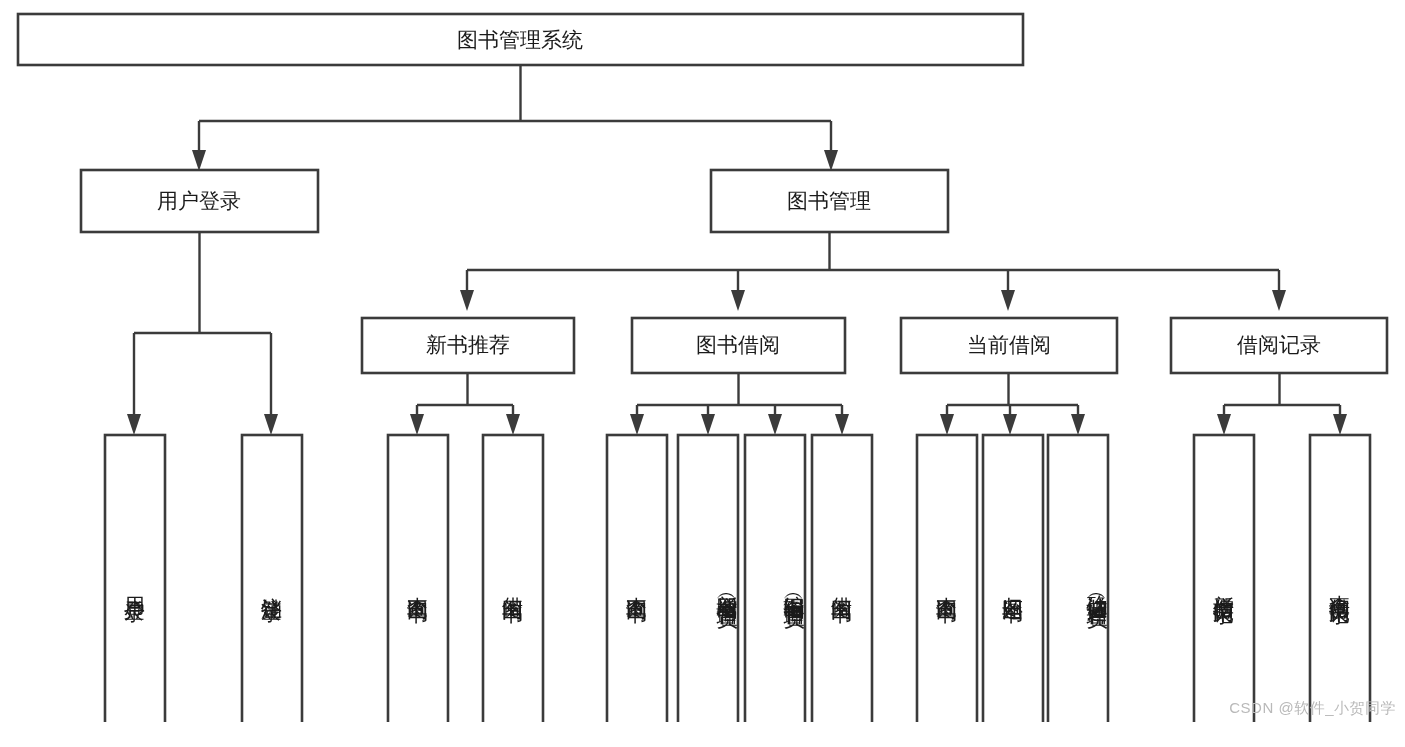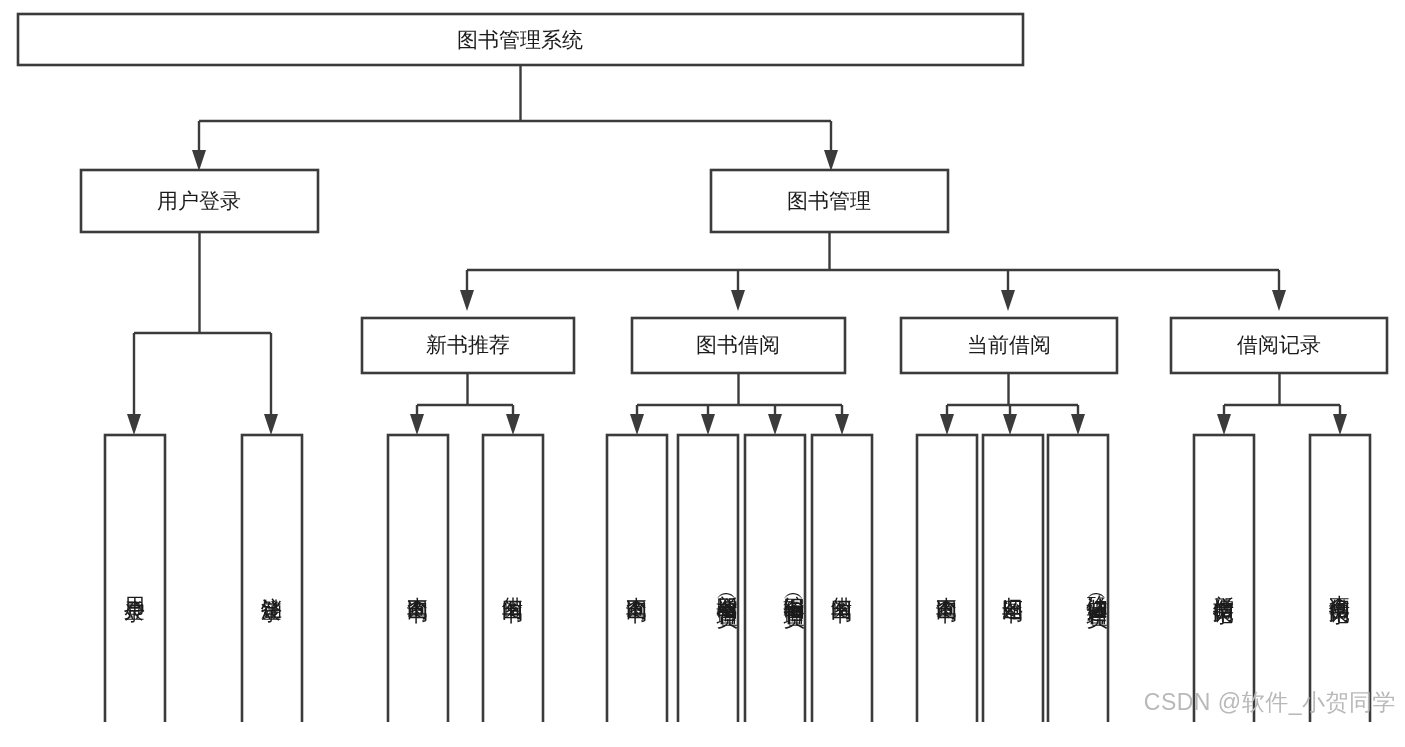--- a/index.html
+++ b/index.html
@@ -60,21 +60,21 @@
     letter-spacing: 2px;
     text-align: center;
     pointer-events: none;
     user-select: none;
   }
   .watermark {
     position: absolute;
     right: 9px;
     bottom: 4px;
     font-family: "Liberation Sans", "DejaVu Sans", sans-serif;
-    font-size: 23px;
+    font-size: 15px;
     color: #b9b9b9;
     letter-spacing: 0.5px;
     white-space: nowrap;
   }
 </style>
 </head>
 <body>
 
 <div id="diagram-root">
 

